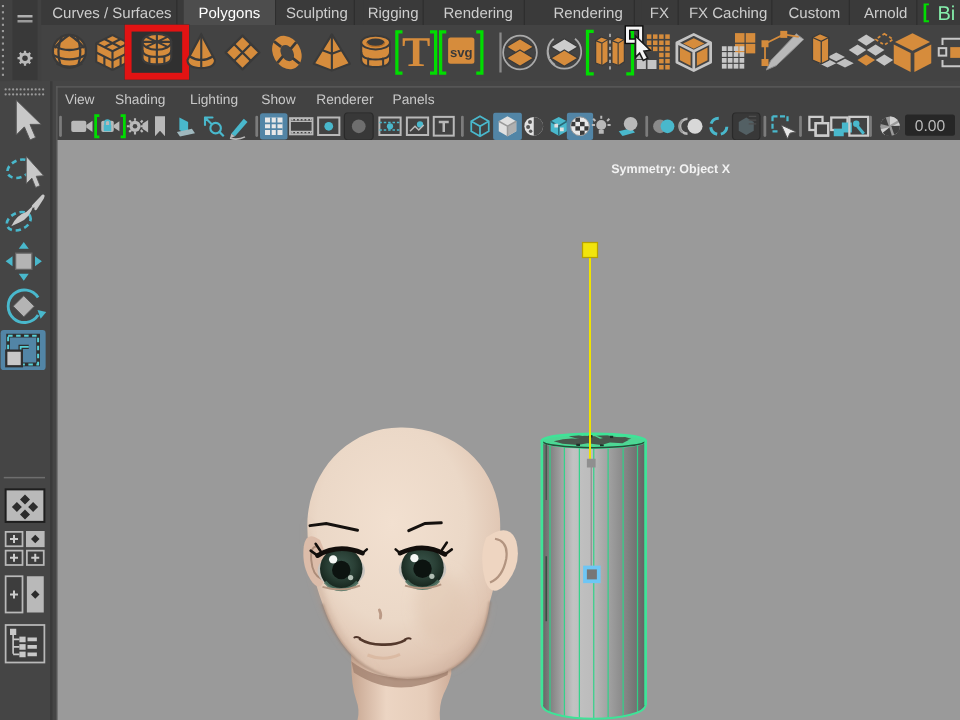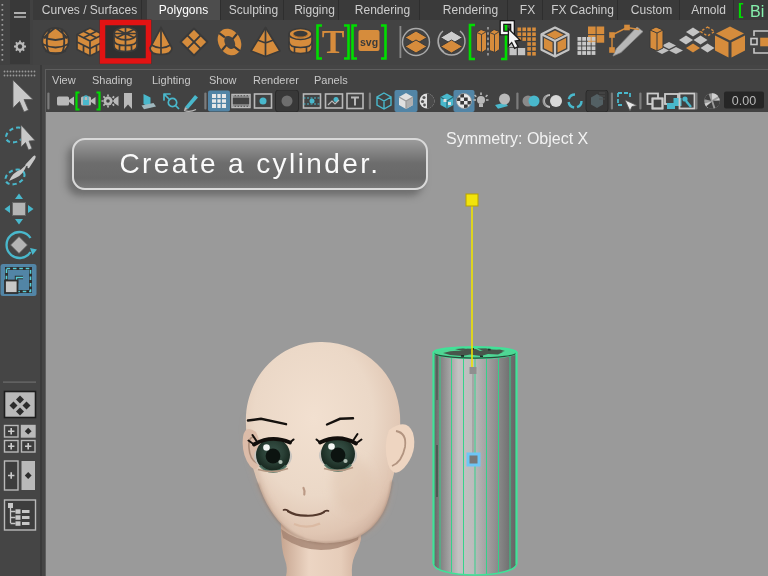--- a/index.html
+++ b/index.html
@@ -452,21 +452,21 @@
       <g fill="#3f3f3f">
           <path d="M0.8,-0.6 L7,-3.8 A7.8,7.8 0 0,1 6,4.8 Z" transform="rotate(25)"></path>
           <path d="M-0.5,1 L1.5,7.6 A7.8,7.8 0 0,1 -5.8,5.2 Z"></path>
           <path d="M-1,-0.3 L-7.6,-1.8 A7.8,7.8 0 0,1 -3.4,-7 Z"></path>
         </g>
     </g>
 <rect x="678" y="1.5" width="40" height="17" rx="2" fill="#262626"></rect>
       <text x="698" y="14.5" font-size="12.5" fill="#b9b9b9" text-anchor="middle" font-family="Liberation Sans">0.00</text>
   </svg>
   <div style="position:absolute;left:46px;top:112px;width:722px;height:464px;background:#9a9a9a"></div>
-  <div style="position:absolute;left:446px;top:130px;width:200px;font-size:16px;font-weight:normal;color:#f2f2f2">Symmetry: Object X</div>
+  <div style="position:absolute;left:489px;top:130px;width:200px;font-size:10px;font-weight:bold;color:#f2f2f2">Symmetry: Object X</div>
   <svg style="position:absolute;left:230px;top:333px" width="195" height="243" viewBox="0 0 195 243">
     <defs>
       <radialGradient id="headg" cx="0.44" cy="0.38" r="0.70">
         <stop offset="0" stop-color="#f2e0d0"></stop>
           <stop offset="0.55" stop-color="#ebd8c7"></stop>
         <stop offset="0.82" stop-color="#e0c6b3"></stop>
           <stop offset="1" stop-color="#cbac9a"></stop>
       </radialGradient>
       <linearGradient id="neckg" x1="0" y1="0" x2="1" y2="0">
         <stop offset="0" stop-color="#c7a691"></stop>
@@ -574,13 +574,12 @@
   </svg>
   <svg style="position:absolute;left:440px;top:185px" width="80" height="200" viewBox="0 0 80 200">
     <line x1="32" y1="21" x2="32" y2="188" stroke="#efe300" stroke-width="1.6"></line>
     <rect x="26" y="9" width="12" height="12" fill="#f2e40c" stroke="#b7a100" stroke-width="1"></rect>
   </svg>
   <svg style="position:absolute;left:460px;top:360px" width="40" height="110" viewBox="0 0 40 110">
     <line x1="13" y1="13" x2="13" y2="96" stroke="#8f8f8f" stroke-width="1"></line>
     <rect x="9.5" y="7" width="7" height="7" fill="#8f8f8f"></rect>
     <rect x="8" y="94" width="11" height="11" fill="#777777" stroke="#6ec6f5" stroke-width="3"></rect>
   </svg>
-  <div style="position:absolute;left:72px;top:138px;width:356px;height:52px;border-radius:13px;border:2.5px solid #d9d9d9;background:linear-gradient(#9b9b9b,#6d6d6d 48%,#686868 80%,#7a7a7a);box-shadow:-5px 6px 7px rgba(108,108,108,0.95);color:#fafafa;font-size:28px;letter-spacing:2.4px;text-align:center;line-height:48px">Create a cylinder.</div>
 </div>
 </body></html>

